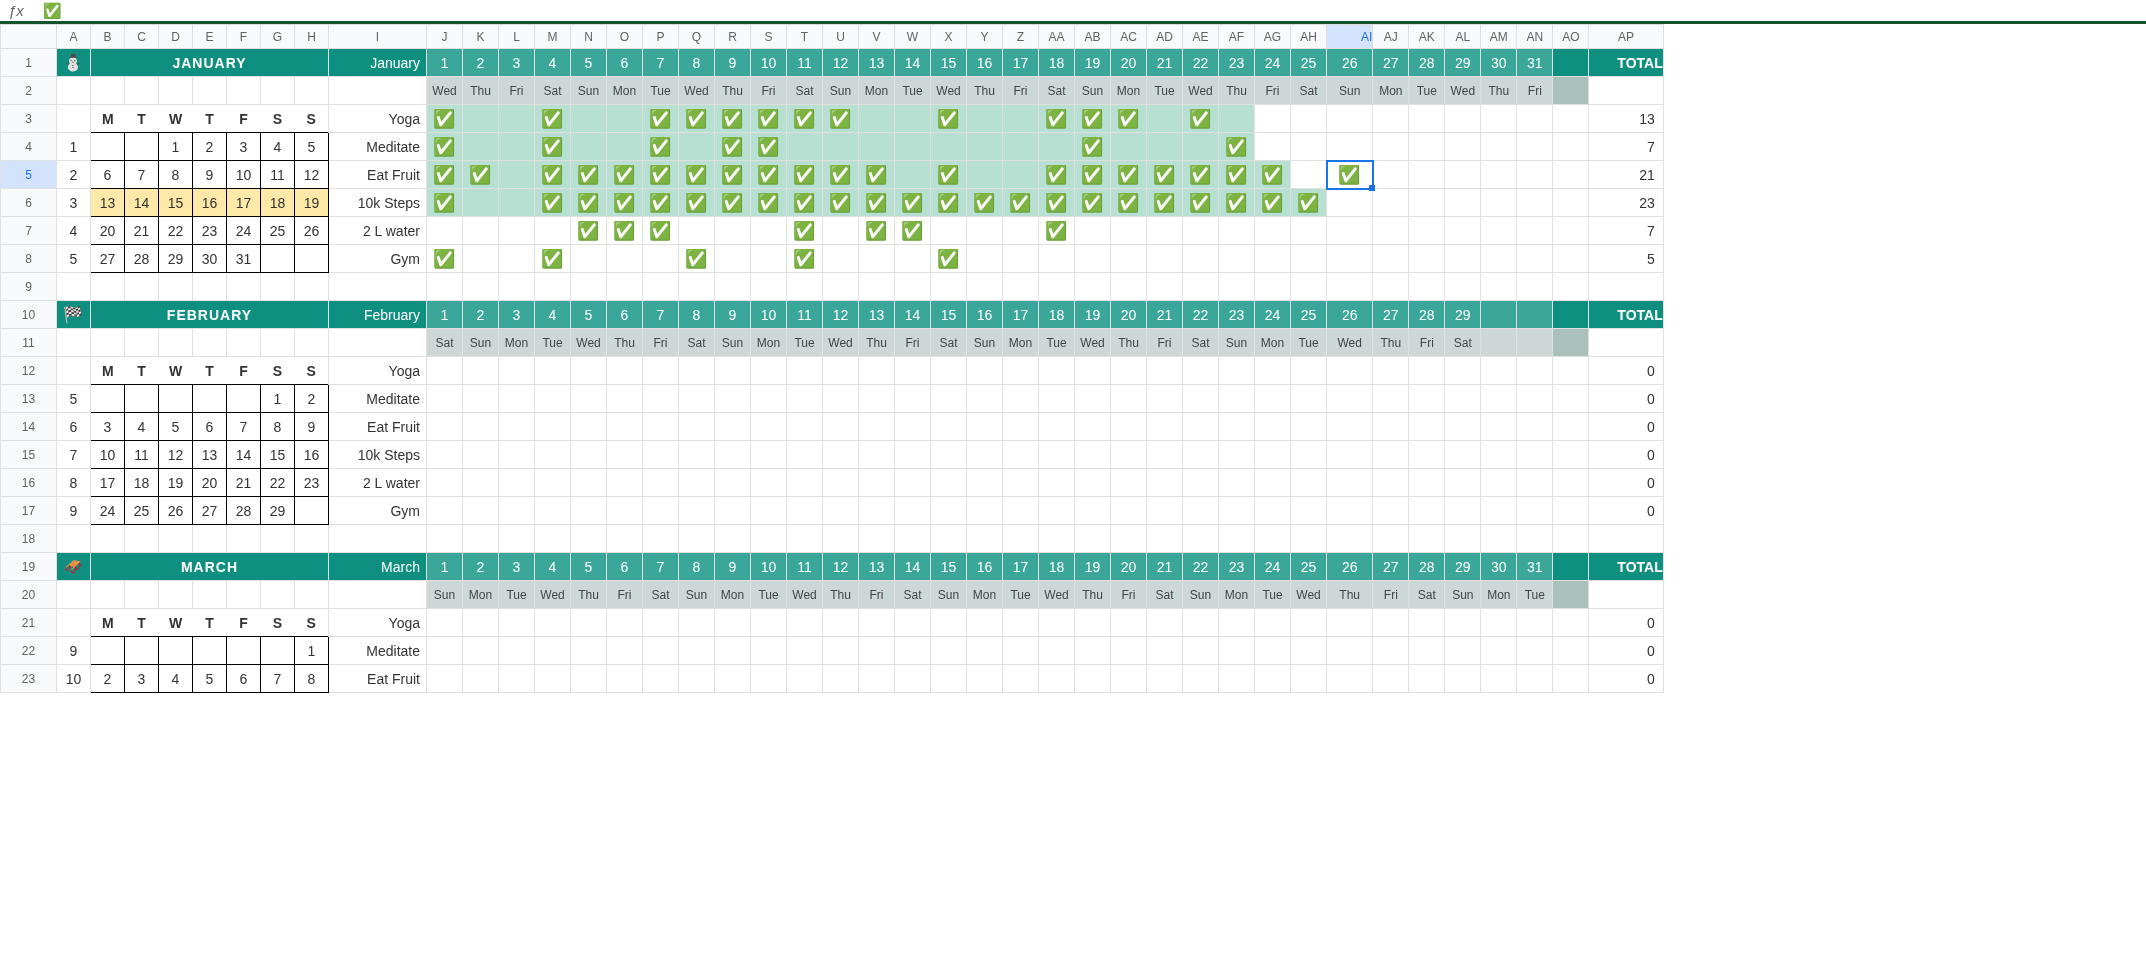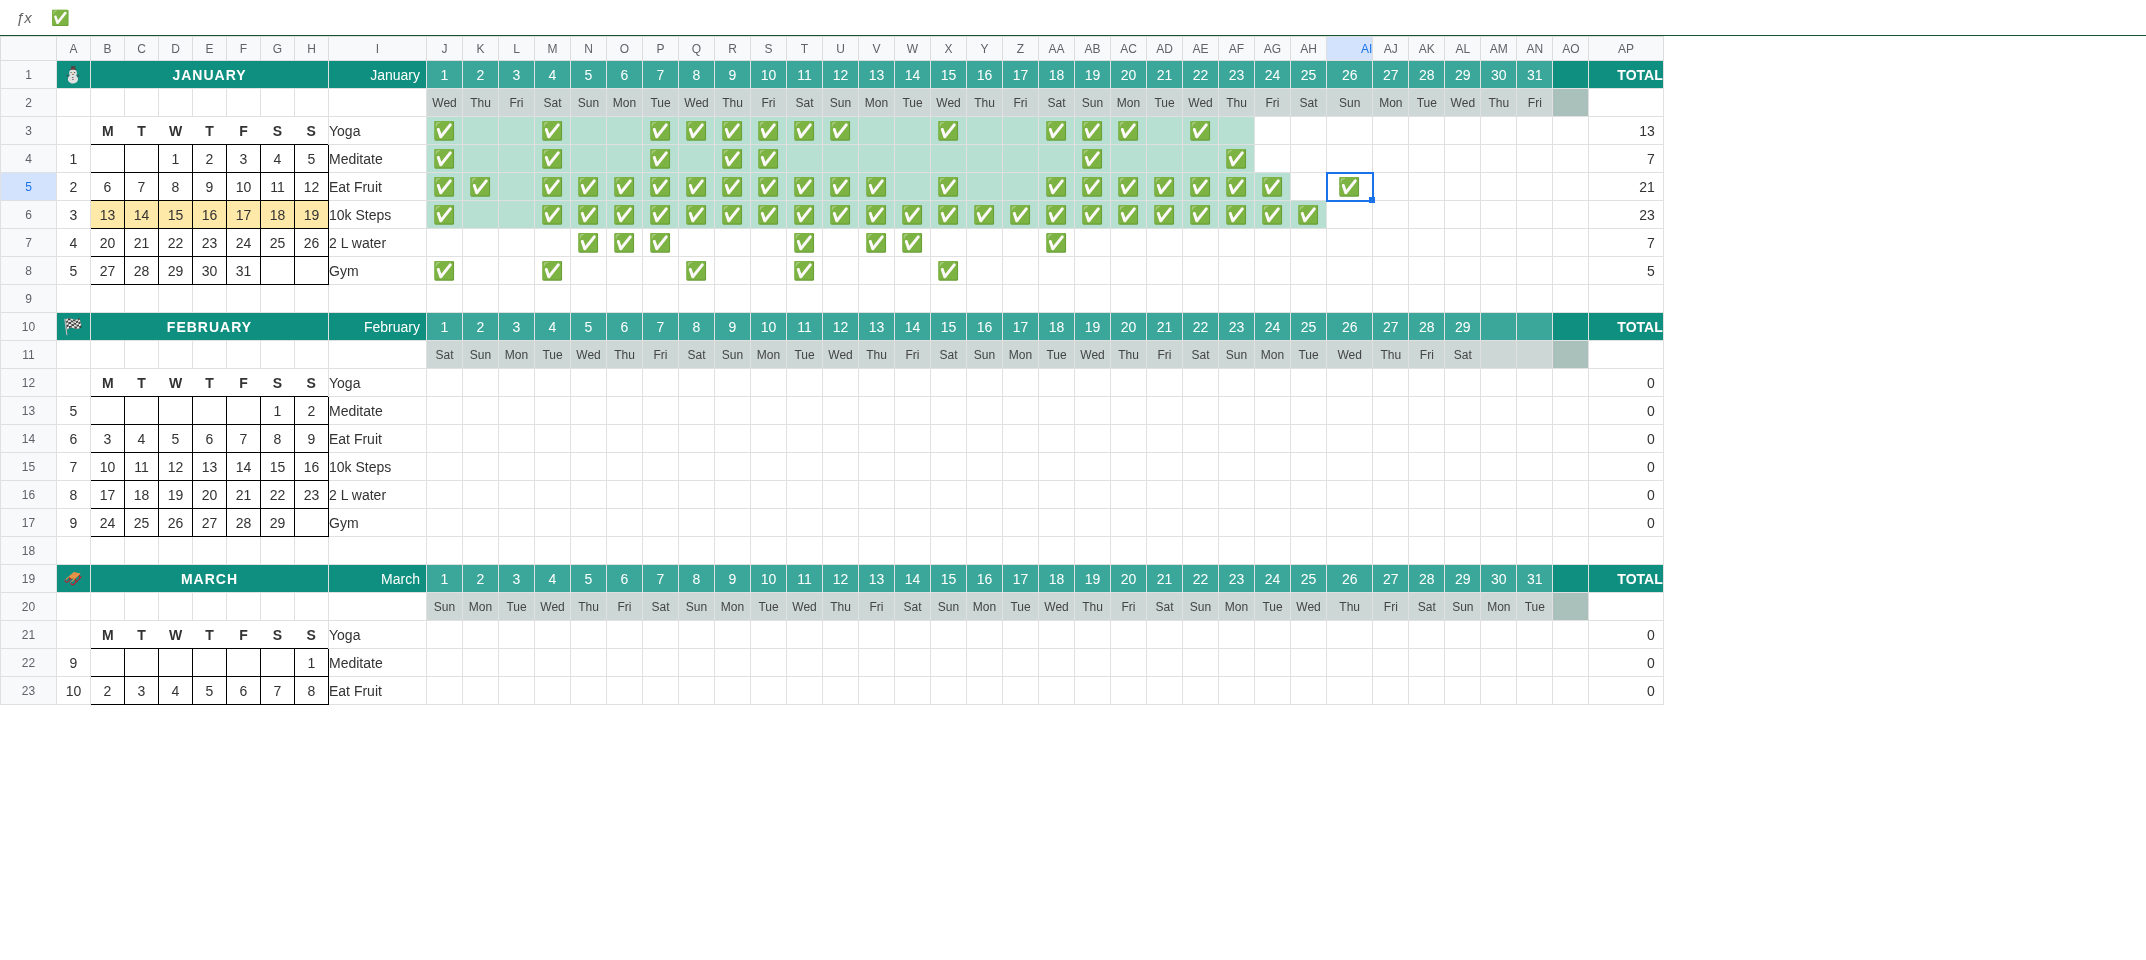--- a/index.html
+++ b/index.html
@@ -1,19 +1,19 @@
 <!DOCTYPE html>
 <html><head>
 <meta charset="utf-8">
 <style>
   * { box-sizing: border-box; }
   body { margin:0; padding:0; font-family: Arial, sans-serif; font-size:14px; background:#fff; color:#333; user-select:none; }
   
   
-  .formula-bar { display:flex; align-items:center; height:36px; border-bottom:1px solid #14532d; padding:0 16px; gap:20px;}
+  .formula-bar { display:flex; align-items:center; height:24px; border-bottom:3px solid #14532d; padding:0 8px; gap:20px;}
   .fx { font-style:italic; color:#666; font-size:15px;}
   .fb-val { font-size:15px;}
   table { border-collapse:collapse; table-layout:fixed; }
   th, td { border:1px solid #e0e0e0; padding:0; text-align:center; vertical-align:middle; height:28px; font-weight:normal;}
   
   
   .colhdr th { background:#f8f9fa; color:#5f6368; font-size:12px; height:24px; border-color:#ddd;}
   .rowhdr { background:#f8f9fa; color:#5f6368; font-size:12px; width:56px;}
   .corner { background:#f8f9fa; width:56px;}
   
@@ -27,21 +27,21 @@
   .c-ap    { width:64px;}
   
   .month-hdr    { background:#0f8f7f; color:#fff; font-weight:bold; letter-spacing:1px;}
   .month-hdr-i  { background:#0f8f7f; color:#fff; text-align:right; padding-right:6px;}
   .day-num-hdr  { background:#3aa79a; color:#fff;}
   .total-hdr    { background:#0f8f7f; color:#fff; font-weight:bold;padding-left:28px;}
   
   .dow          { background:#cdd8d6; color:#444; font-size:12px;}
   .dow-gap      { background:#a9c0bb;}
   
-  .habit-label  { text-align:left; padding-right:6px;}
+  .habit-label  { text-align:right; padding-right:6px;}
   .total-val    { text-align:right; padding-right:8px;}
   
   .cal-cell     { border:1px solid #000 !important; font-size:14px;}
   .cal-hdr      { font-weight:bold; border:none !important;}
   .cal-hl       { background:#ffe9a8;}
   .cal-wk       { font-size:14px; text-align:center;}
   
   .track-on     { background:#b8e0d2;}
   .chk          { color:#1fa94c; font-size:18px; line-height:1;}
   

